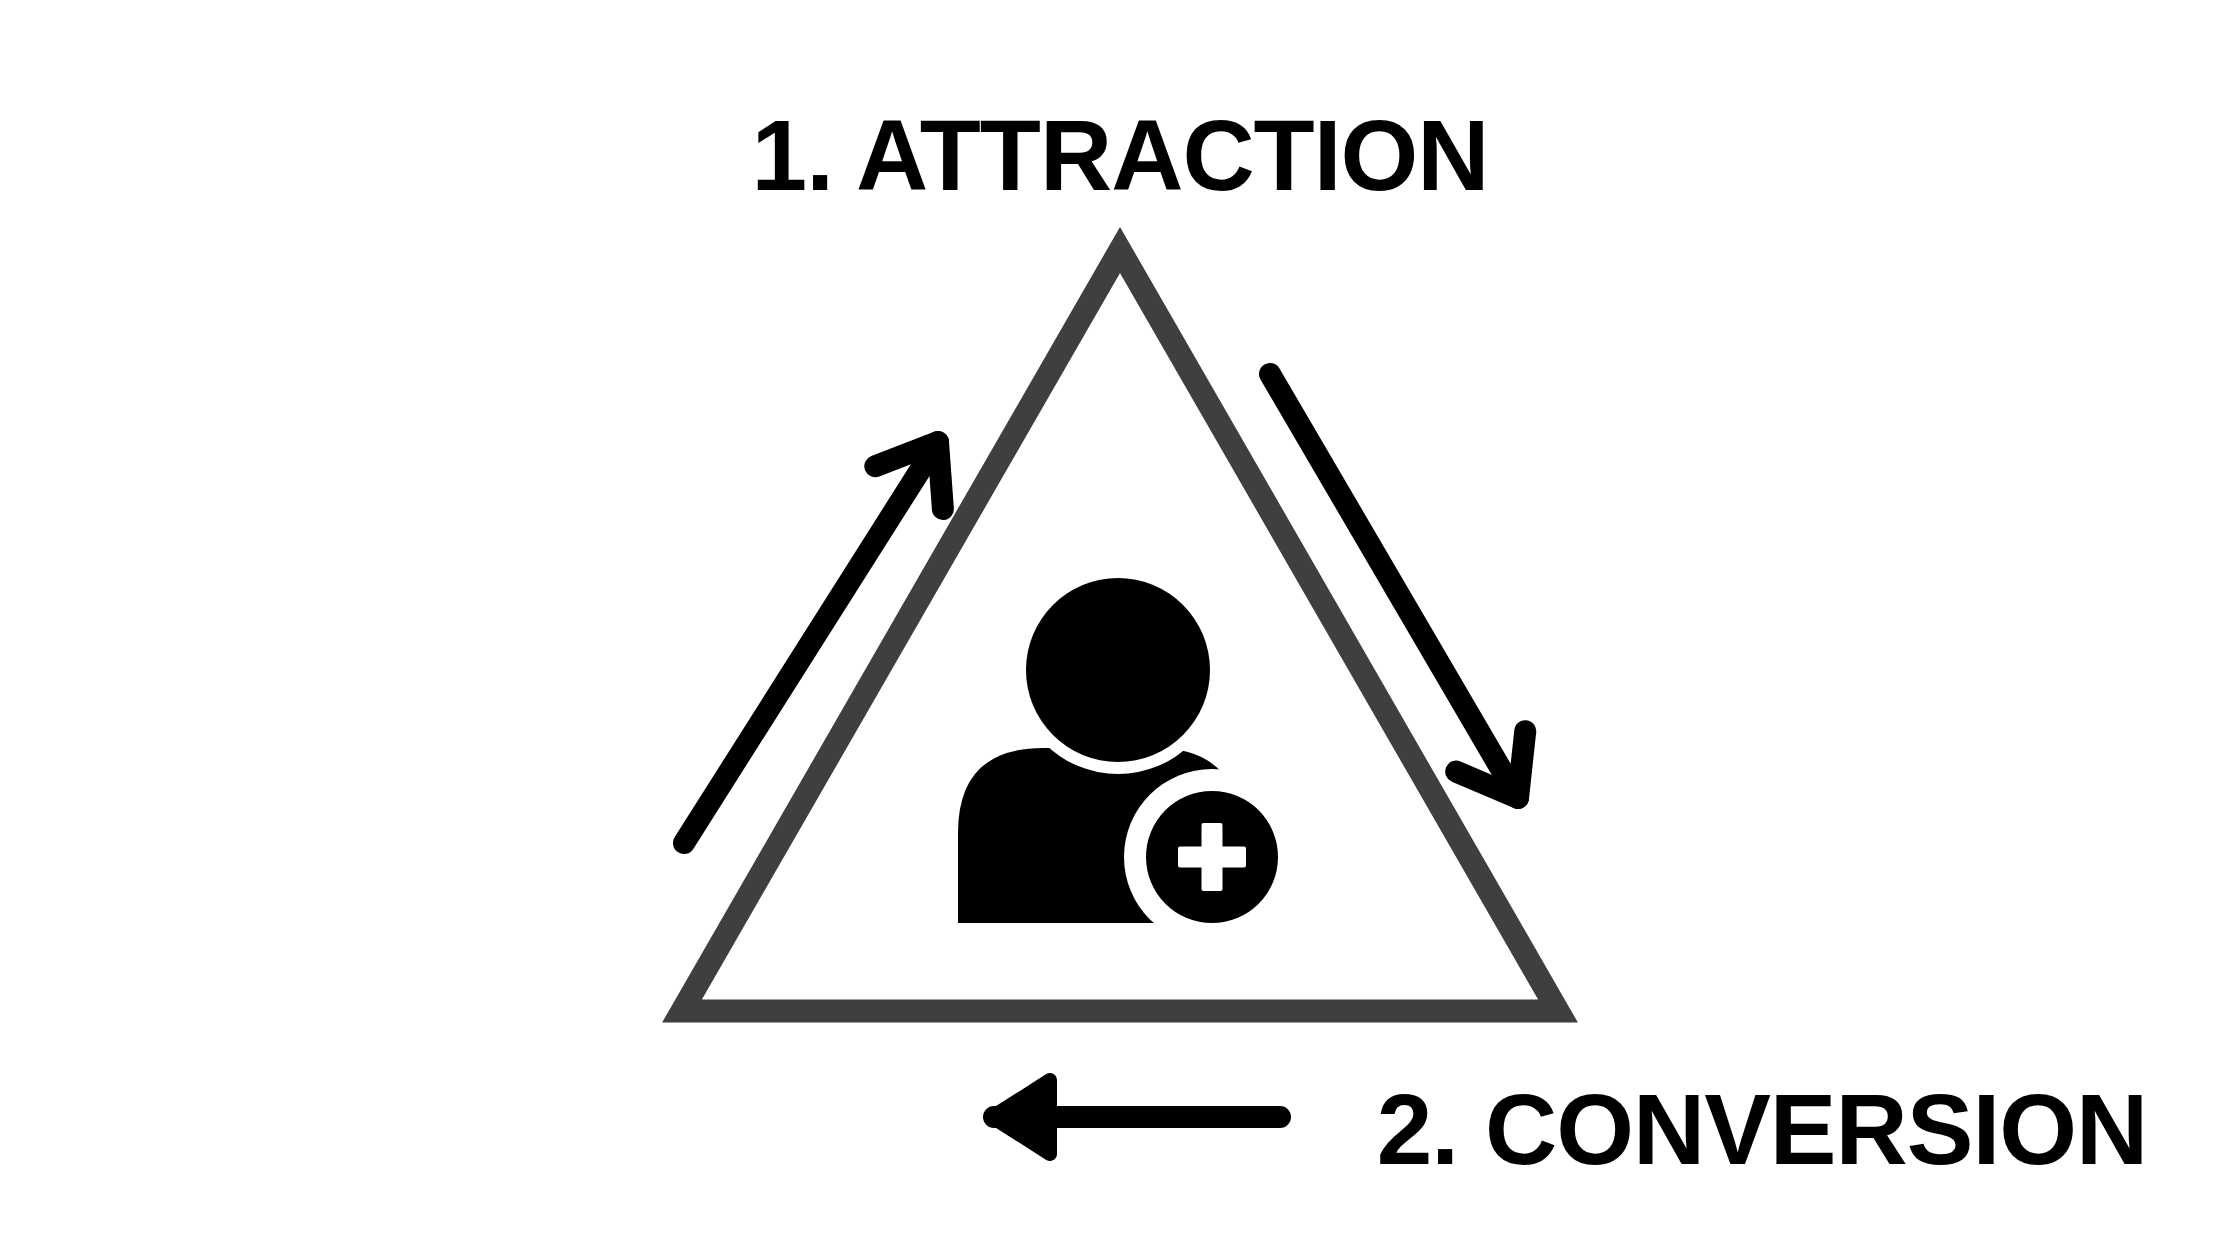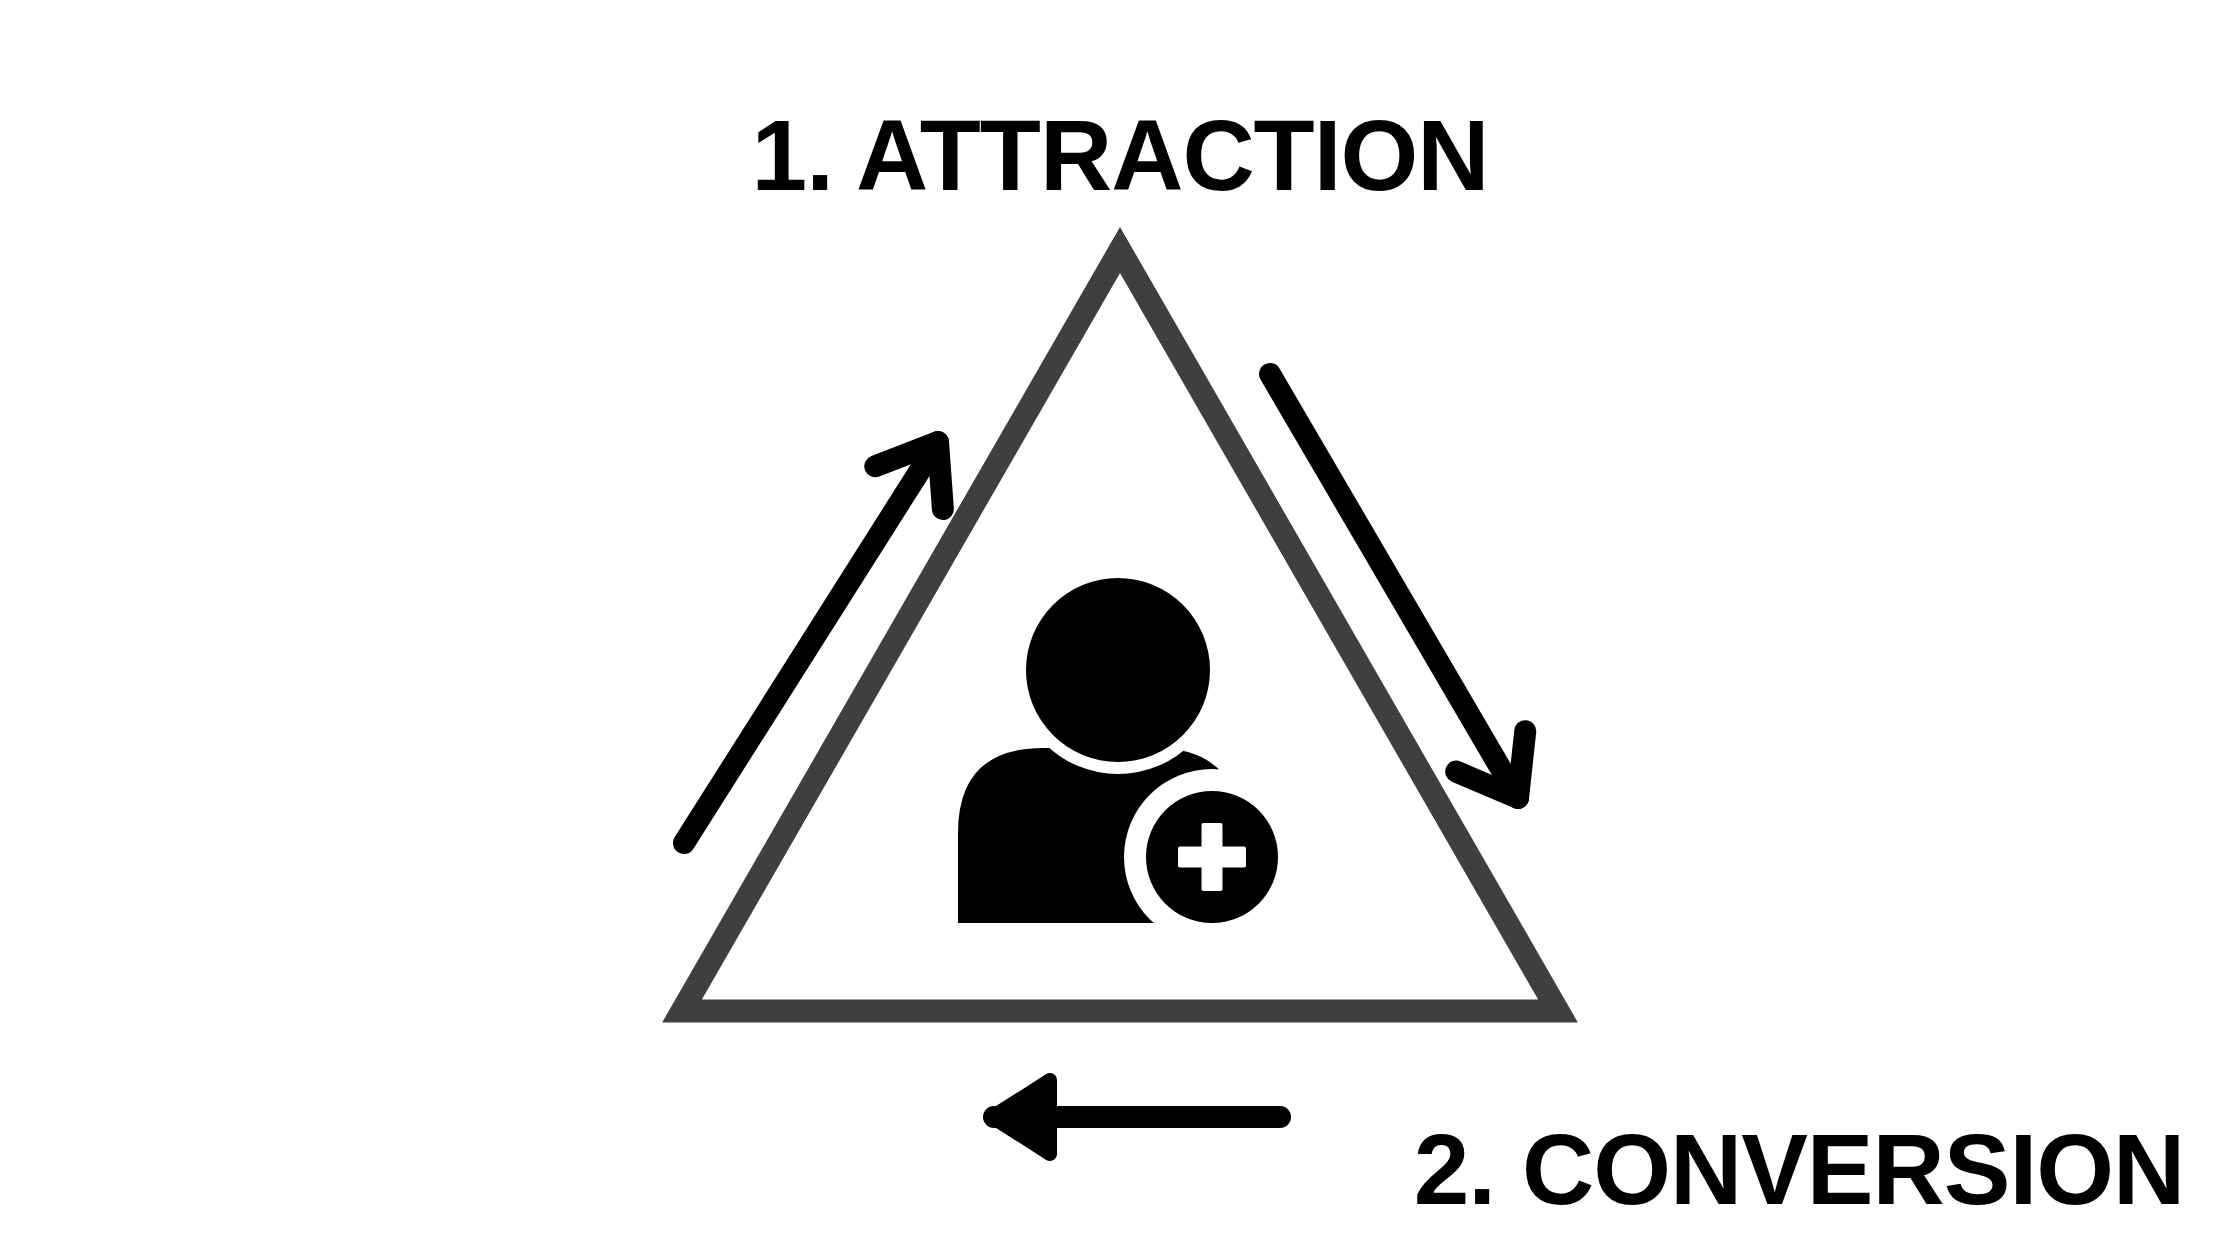--- a/index.html
+++ b/index.html
@@ -26,21 +26,21 @@
     font-size: 100px;
     font-weight: bold;
     line-height: 1;
     letter-spacing: -1px;
     color: #000000;
     white-space: nowrap;
     user-select: none;
   }
   .label-attraction { left: 1120px; top: 105px; }
   .label-sales      { left: 665px;  top: 1077px; }
-  .label-conversion { left: 1762px; top: 1119px; margin-left: 37px; }
+  .label-conversion { left: 1762px; top: 1079px; }
 </style>
 </head>
 <body>
 
 <div class="stage">
 
   <svg class="diagram-svg" width="2240" height="1260" viewBox="0 0 2240 1260" xmlns="http://www.w3.org/2000/svg">
     <defs>
       <marker id="head-open" markerUnits="userSpaceOnUse" viewBox="-110 -70 160 140" markerWidth="160" markerHeight="140" refX="0" refY="0" orient="auto">
         <path d="M -54 -40 L 0 0 L -54 40" fill="none" stroke="#000000" stroke-width="22" stroke-linecap="round" stroke-linejoin="round"></path>

